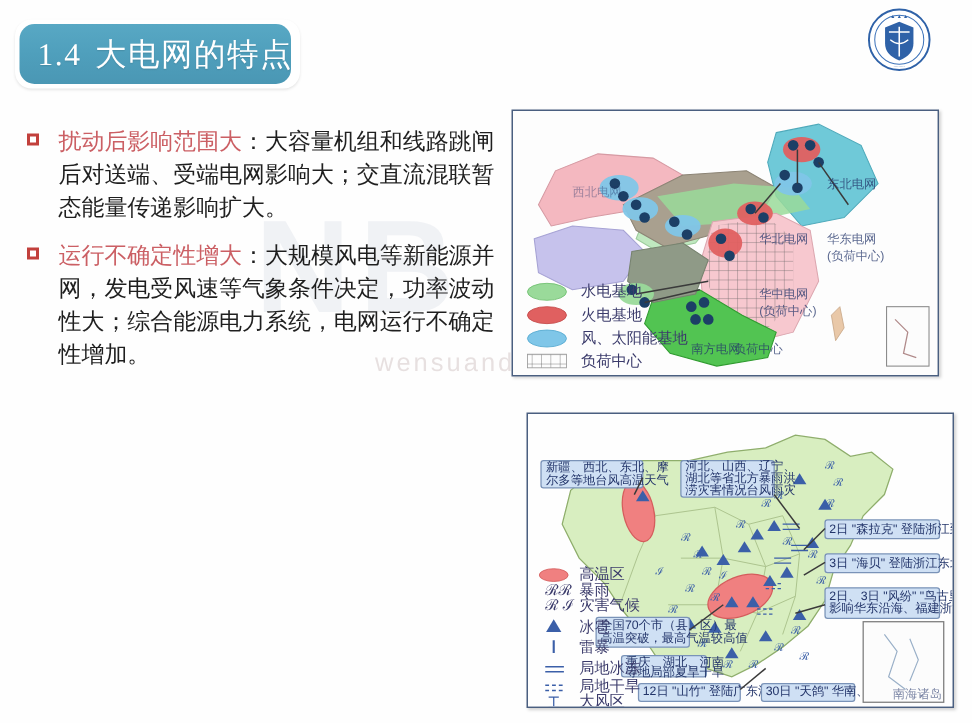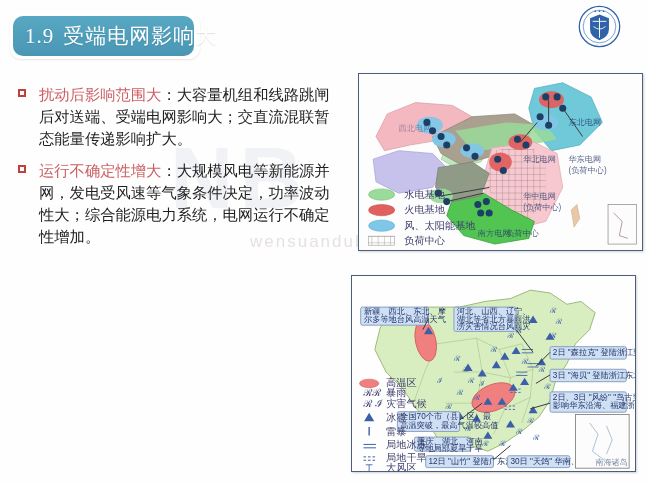--- a/index.html
+++ b/index.html
@@ -100,38 +100,38 @@
   }
 
   
   .map-panel {
     position: absolute;
     border: 1px solid #4a5f80;
     background: #fdfdfd;
     box-shadow: 1px 1px 2px rgba(0,0,0,0.18);
     overflow: hidden;
   }
-  #map-top  { left: 358px; top: 73px;  width: 283px; height: 176px; text-align: center; }
+  #map-top  { left: 341px; top: 73px;  width: 283px; height: 176px; text-align: center; }
   #map-bot  { left: 351px; top: 275px; width: 283px; height: 195px; }
   .map-svg { display: block; width: 100%; height: 100%; }
   .lg-txt { font-family: "Liberation Sans", sans-serif; font-size: 3.6px; fill: #3b3b6b; }
   .anno-box { fill: #cfe0f4; stroke: #7a93b8; stroke-width: 0.3; }
   .anno-txt { font-family: "Liberation Sans", sans-serif; font-size: 2.9px; fill: #23356a; }
   .lead { stroke: #3a3a3a; stroke-width: 0.35; fill: none; }
 </style>
 </head>
 <body>
 
 <div class="watermark">NB</div>
 <div class="watermark2">wensuanduba</div>
 
 <div class="title-wrap"></div>
 <div class="title-box">
-  <span class="title-num">1.9</span>
-  <span>受端电网影响大</span>
+  <span class="title-num">1.4</span>
+  <span>大电网的特点</span>
 </div>
 
 <div class="logo">
   <svg viewBox="0 0 100 100" width="43" height="43" aria-hidden="true">
     <circle cx="50" cy="50" r="47" fill="#ffffff" stroke="#2f62a8" stroke-width="3"></circle>
     <circle cx="50" cy="50" r="38" fill="#ffffff" stroke="#3f74ba" stroke-width="1.6"></circle>
     <path d="M50 22 L72 31 L72 56 Q72 74 50 82 Q28 74 28 56 L28 31 Z" fill="#2f62a8"></path>
     <path d="M50 30 L50 76" stroke="#ffffff" stroke-width="2.4"></path>
     <path d="M34 38 L66 38" stroke="#ffffff" stroke-width="2.2"></path>
     <path d="M36 50 Q50 62 64 50" stroke="#ffffff" stroke-width="2" fill="none"></path>

